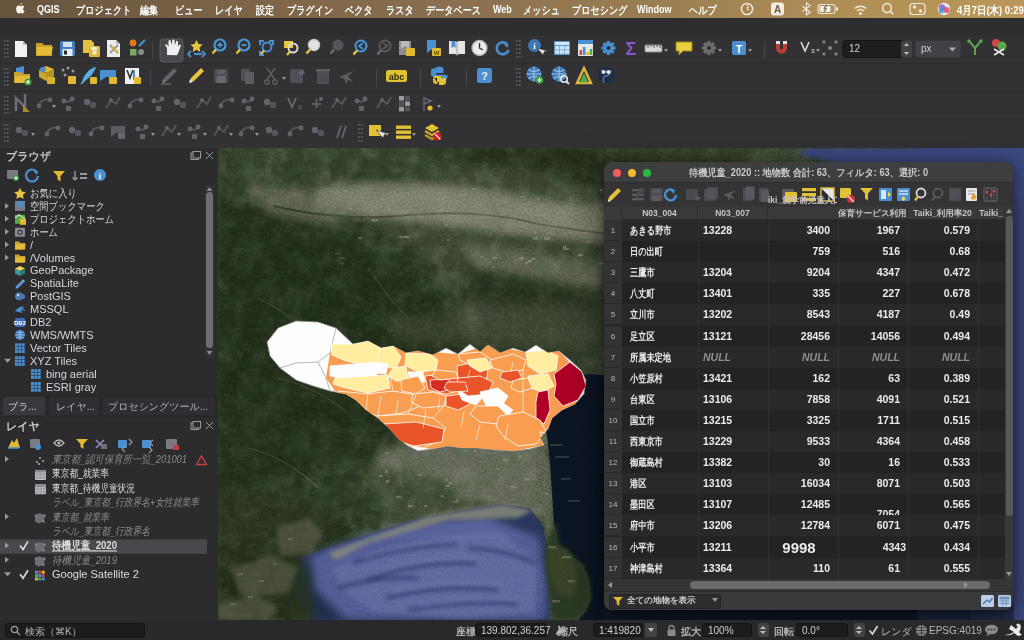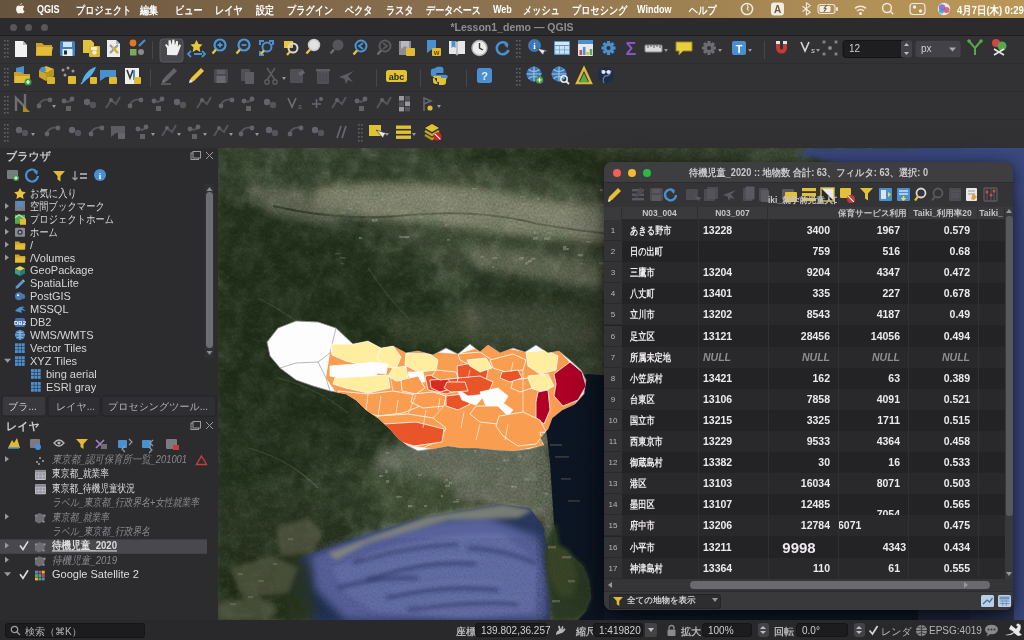--- a/index.html
+++ b/index.html
@@ -58,26 +58,20 @@
         <path d="M155.3 11.3 l3 3" stroke="#f0eadf" stroke-width="1.5"></path>
         <rect x="175" y="3.5" width="15" height="11" rx="3" fill="none" stroke="#f0eadf" stroke-width="1.2"></rect>
         <circle cx="179.5" cy="7" r="1.7" fill="#f0eadf"></circle>
         <circle cx="185.5" cy="11" r="1.7" fill="#f0eadf"></circle>
         <circle cx="209" cy="9" r="6.2" fill="#ece6f2"></circle>
         <circle cx="207" cy="7.5" r="3.2" fill="#7f64c8" opacity=".85"></circle>
         <circle cx="211.5" cy="10" r="3" fill="#d0495e" opacity=".8"></circle>
         <circle cx="206.5" cy="11" r="2.5" fill="#2f9ad0" opacity=".8"></circle>
       </svg>
       <span class="abs" style="left:957px;top:2.5px;font-size:11px;font-weight:600;color:#fff;white-space:nowrap;transform:scaleX(.86);transform-origin:0 0;">4月7日(木) 0:29</span>
-    </div>
-    <div id="titlebar">
-      <span class="dot" style="left:10px;"></span>
-      <span class="dot" style="left:25px;"></span>
-      <span class="dot" style="left:41px;"></span>
-      <div class="t">*Lesson1_demo — QGIS</div>
     </div>
     <svg class="abs" style="left:0;top:36px" width="1024" height="112" viewBox="0 0 1024 112">
       <rect width="1024" height="112" fill="#323134"></rect>
       <rect y="27" width="1024" height="1" fill="#2c2b2e"></rect>
       <rect y="55" width="1024" height="1" fill="#2c2b2e"></rect>
       <rect y="83" width="1024" height="1" fill="#2c2b2e"></rect>
       <rect x="4" y="4" width="1.6" height="1.6" fill="#626166"></rect>
       <rect x="7" y="4" width="1.6" height="1.6" fill="#626166"></rect>
       <rect x="4" y="8" width="1.6" height="1.6" fill="#626166"></rect>
       <rect x="7" y="8" width="1.6" height="1.6" fill="#626166"></rect>
@@ -1323,21 +1317,21 @@
       <div class="abs" style="left:26px;top:332.3px;width:80px;height:21.1px;color:#eceaee;font-weight:700;font-size:10.5px;line-height:21.1px;overflow:visible;white-space:nowrap;transform:scaleX(.78);transform-origin:0 50%;">墨田区</div>
       <div class="abs" style="left:99px;top:332.3px;width:60px;height:21.1px;color:#eceaee;font-weight:700;font-size:10.5px;line-height:21.1px;">13107</div>
       <div class="abs" style="left:164px;top:332.3px;width:62px;height:21.1px;color:#eceaee;font-weight:700;font-size:10.5px;line-height:21.1px;text-align:right;">12485</div>
       <div class="abs" style="left:234px;top:342px;width:62px;height:21.1px;color:#eceaee;font-weight:700;font-size:10.5px;line-height:21.1px;text-align:right;">7054</div>
       <div class="abs" style="left:304px;top:332.3px;width:62px;height:21.1px;color:#eceaee;font-weight:700;font-size:10.5px;line-height:21.1px;text-align:right;">0.565</div>
       <div class="abs" style="left:18px;top:353.40000000000003px;width:383px;height:21.1px;background:#29282b;"></div>
       <div class="abs" style="left:0;top:353.40000000000003px;width:18px;height:21.1px;background:#333234;border-bottom:1px solid #2a292b;color:#b8b7ba;font-size:8px;line-height:21.1px;text-align:center;">15</div>
       <div class="abs" style="left:26px;top:353.40000000000003px;width:80px;height:21.1px;color:#eceaee;font-weight:700;font-size:10.5px;line-height:21.1px;overflow:visible;white-space:nowrap;transform:scaleX(.78);transform-origin:0 50%;">府中市</div>
       <div class="abs" style="left:99px;top:353.40000000000003px;width:60px;height:21.1px;color:#eceaee;font-weight:700;font-size:10.5px;line-height:21.1px;">13206</div>
       <div class="abs" style="left:164px;top:353.40000000000003px;width:62px;height:21.1px;color:#eceaee;font-weight:700;font-size:10.5px;line-height:21.1px;text-align:right;">12784</div>
-      <div class="abs" style="left:234px;top:353.40000000000003px;width:62px;height:21.1px;color:#eceaee;font-weight:700;font-size:10.5px;line-height:21.1px;text-align:left;">6071</div>
+      <div class="abs" style="left:234px;top:353.40000000000003px;width:62px;height:21.1px;color:#eceaee;font-weight:700;font-size:10.5px;line-height:21.1px;text-align:right;">6071</div>
       <div class="abs" style="left:304px;top:353.40000000000003px;width:62px;height:21.1px;color:#eceaee;font-weight:700;font-size:10.5px;line-height:21.1px;text-align:right;">0.475</div>
       <div class="abs" style="left:18px;top:374.5px;width:383px;height:21.1px;background:#232225;"></div>
       <div class="abs" style="left:0;top:374.5px;width:18px;height:21.1px;background:#333234;border-bottom:1px solid #2a292b;color:#b8b7ba;font-size:8px;line-height:21.1px;text-align:center;">16</div>
       <div class="abs" style="left:26px;top:374.5px;width:80px;height:21.1px;color:#eceaee;font-weight:700;font-size:10.5px;line-height:21.1px;overflow:visible;white-space:nowrap;transform:scaleX(.78);transform-origin:0 50%;">小平市</div>
       <div class="abs" style="left:99px;top:374.5px;width:60px;height:21.1px;color:#eceaee;font-weight:700;font-size:10.5px;line-height:21.1px;">13211</div>
       <div class="abs" style="left:164px;top:374.5px;width:62px;height:21.1px;color:#eceaee;font-weight:700;font-size:15px;line-height:21.1px;text-align:center;">9998</div>
       <div class="abs" style="left:240px;top:374.5px;width:62px;height:21.1px;color:#eceaee;font-weight:700;font-size:10.5px;line-height:21.1px;text-align:right;">4343</div>
       <div class="abs" style="left:304px;top:374.5px;width:62px;height:21.1px;color:#eceaee;font-weight:700;font-size:10.5px;line-height:21.1px;text-align:right;">0.434</div>
       <div class="abs" style="left:18px;top:395.6px;width:383px;height:21.1px;background:#29282b;"></div>
       <div class="abs" style="left:0;top:395.6px;width:18px;height:21.1px;background:#333234;border-bottom:1px solid #2a292b;color:#b8b7ba;font-size:8px;line-height:21.1px;text-align:center;">17</div>
@@ -1379,21 +1373,21 @@
       <svg class="abs" style="left:10px;top:5px" width="11" height="11" viewBox="0 0 11 11">
         <circle cx="4.5" cy="4.5" r="3.2" fill="none" stroke="#9a999e" stroke-width="1.3"></circle>
         <path d="M7 7 l3 3" stroke="#9a999e" stroke-width="1.3"></path>
       </svg>
       <div class="abs" style="left:25px;top:4.5px;font-size:10px;color:#b5b4b8;">検索（⌘K）</div>
       <div class="slbl" style="left:456px;">座標</div>
       <div class="sbox" style="left:475px;width:72px;text-align:center;">139.802,36.257</div>
       <svg class="abs" style="left:554px;top:4px" width="13" height="13" viewBox="0 0 13 13">
         <path d="M2 11 q0-4 3-5 l-1-4 1.5-.5 1.5 4 1-3.5 1.5.5 -1 3.5 2-2 1 1.5 -2.5 3 z" fill="#b5b4b8"></path>
       </svg>
-      <div class="slbl" style="left:576px;">縮尺</div>
+      <div class="slbl" style="left:558px;">縮尺</div>
       <div class="sbox" style="left:593px;width:50px;">1:419820</div>
       <div class="abs" style="left:645px;top:3px;width:12px;height:14px;background:#434246;border-radius:0 3px 3px 0;"></div>
       <div class="abs" style="left:648px;top:8px;width:0;height:0;border-left:3.5px solid transparent;border-right:3.5px solid transparent;border-top:4px solid #bdbcc1;"></div>
       <svg class="abs" style="left:666px;top:4px" width="11" height="13" viewBox="0 0 11 13">
         <rect x="1.5" y="5.5" width="8" height="6.5" rx="1" fill="#8a898e"></rect>
         <path d="M3 5.5 v-1.5 a2.5 2.5 0 0 1 5 0 v1.5" fill="none" stroke="#8a898e" stroke-width="1.4"></path>
       </svg>
       <div class="slbl" style="left:681px;">拡大</div>
       <div class="sbox" style="left:702px;width:50px;">100%</div>
       <div class="abs" style="left:758px;top:3px;width:11px;height:14px;background:#434246;border-radius:3px;">

